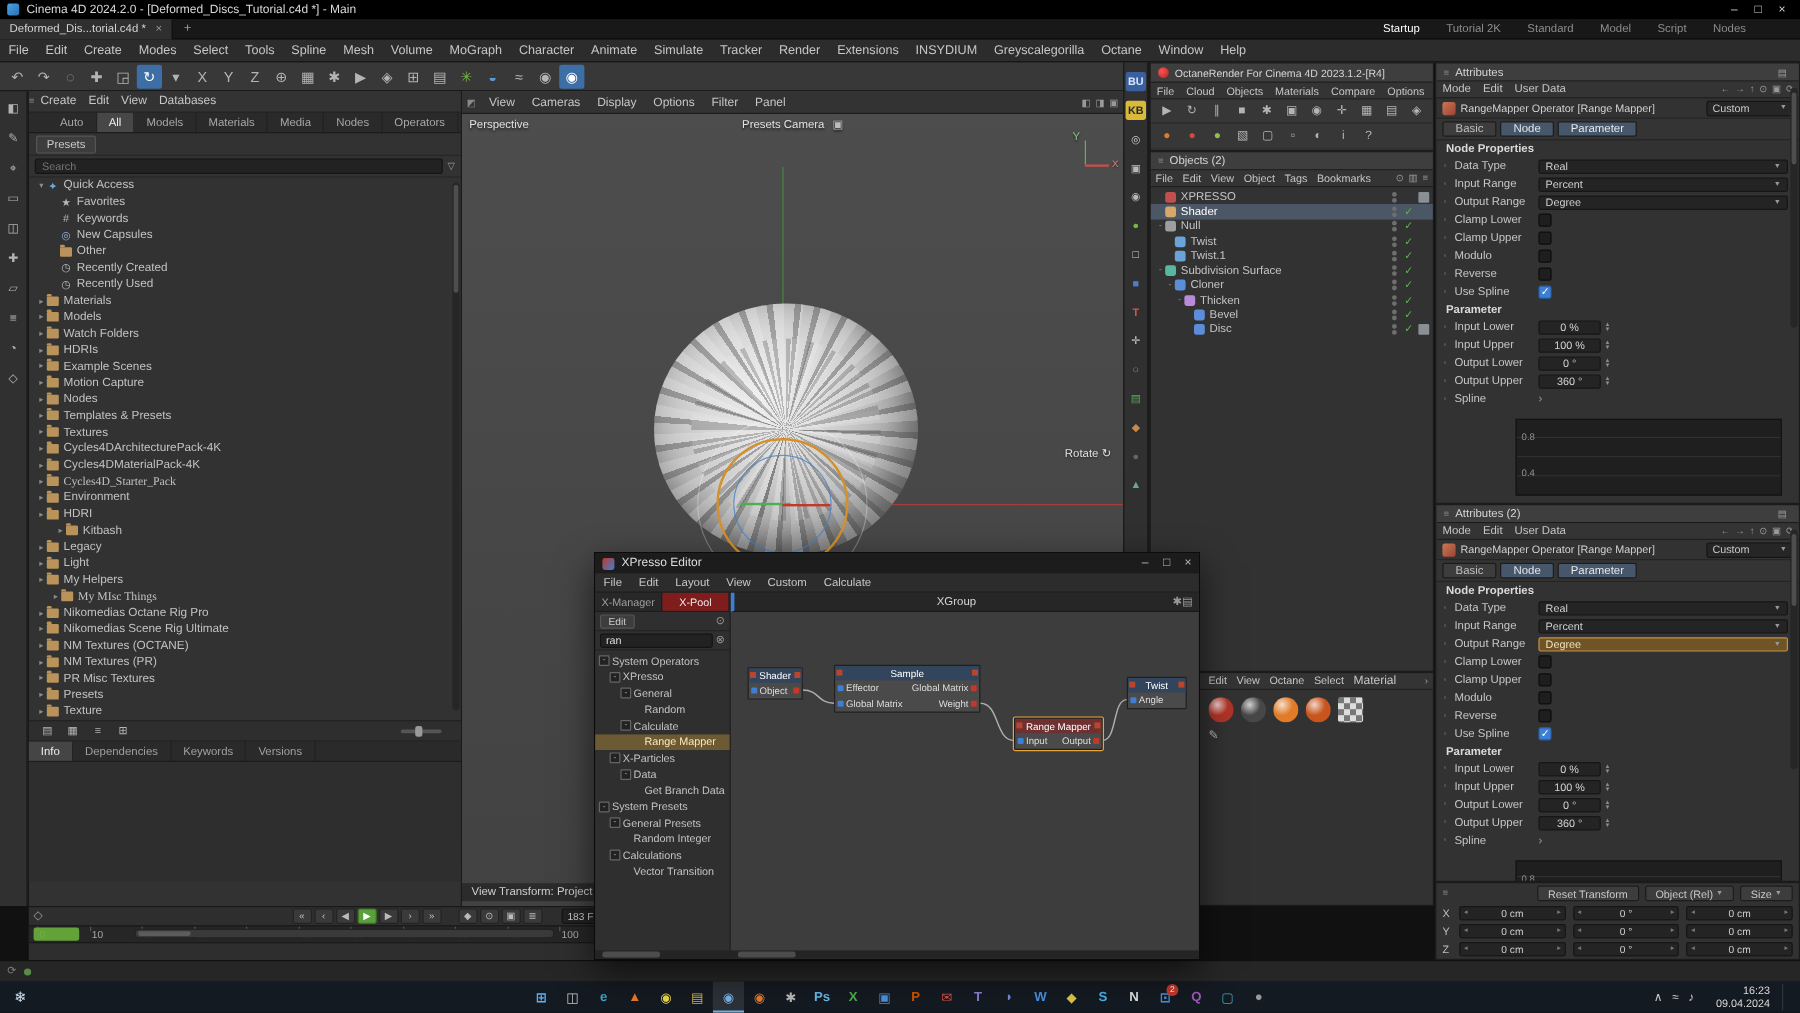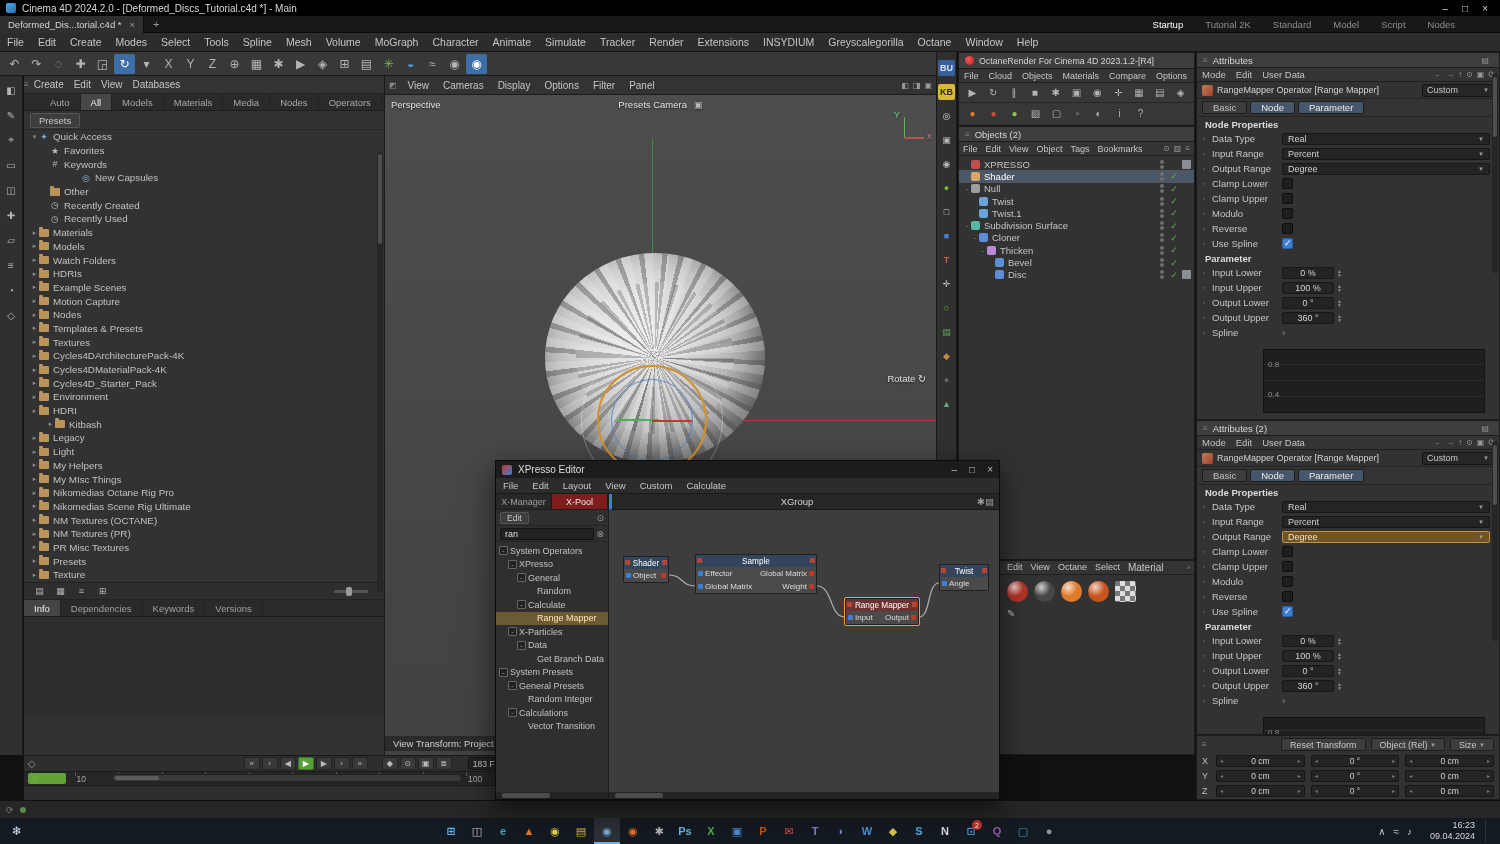--- a/index.html
+++ b/index.html
@@ -295,41 +295,45 @@
       <span class="tab">Models</span>
       <span class="tab">Materials</span>
       <span class="tab">Media</span>
       <span class="tab">Nodes</span>
       <span class="tab">Operators</span>
       <span class="tab">Scenes</span>
     </div>
   <div class="presetrow">
     <span class="btn">Presets</span>
   </div>
+  <div class="searchrow">
+    <input placeholder="Search" style="">
+    <span style="color:#999;font-size:8px;">▽</span>
+  </div>
   <div id="atree">
 
       <div class="trow" style="padding-left: 6px;">
         <span class="texp">▾</span>
         <span class="fico" data-icon="qa"></span>
         <span>Quick Access</span>
       </div>
 
       <div class="trow" style="padding-left: 17px;">
         <span class="texp"></span>
         <span class="fico" data-icon="star"></span>
         <span>Favorites</span>
       </div>
 
       <div class="trow" style="padding-left: 17px;">
         <span class="texp"></span>
         <span class="fico" data-icon="tag"></span>
         <span>Keywords</span>
       </div>
 
-      <div class="trow" style="padding-left: 17px; margin-left: 31px;">
+      <div class="trow" style="padding-left: 17px;">
         <span class="texp"></span>
         <span class="fico" data-icon="capsule"></span>
         <span>New Capsules</span>
       </div>
 
       <div class="trow" style="padding-left: 17px;">
         <span class="texp"></span>
         <span class="fico" data-icon="folder"></span>
         <span>Other</span>
       </div>
@@ -405,21 +409,21 @@
         <span class="fico" data-icon="folder"></span>
         <span>Cycles4DArchitecturePack-4K</span>
       </div>
 
       <div class="trow" style="padding-left: 6px;">
         <span class="texp">▸</span>
         <span class="fico" data-icon="folder"></span>
         <span>Cycles4DMaterialPack-4K</span>
       </div>
 
-      <div class="trow" style="padding-left: 6px;">
+      <div class="trow" style="padding-left: 6px; font-family: Liberation Serif, serif;">
         <span class="texp">▸</span>
         <span class="fico" data-icon="folder"></span>
         <span>Cycles4D_Starter_Pack</span>
       </div>
 
       <div class="trow" style="padding-left: 6px;">
         <span class="texp">▸</span>
         <span class="fico" data-icon="folder"></span>
         <span>Environment</span>
       </div>
@@ -447,21 +451,21 @@
         <span class="fico" data-icon="folder"></span>
         <span>Light</span>
       </div>
 
       <div class="trow" style="padding-left: 6px;">
         <span class="texp">▸</span>
         <span class="fico" data-icon="folder"></span>
         <span>My Helpers</span>
       </div>
 
-      <div class="trow" style="padding-left: 6px;">
+      <div class="trow" style="padding-left: 18px; font-family: Liberation Serif, serif;">
         <span class="texp">▸</span>
         <span class="fico" data-icon="folder"></span>
         <span>My MIsc Things</span>
       </div>
 
       <div class="trow" style="padding-left: 6px;">
         <span class="texp">▸</span>
         <span class="fico" data-icon="folder"></span>
         <span>Nikomedias Octane Rig Pro</span>
       </div>

